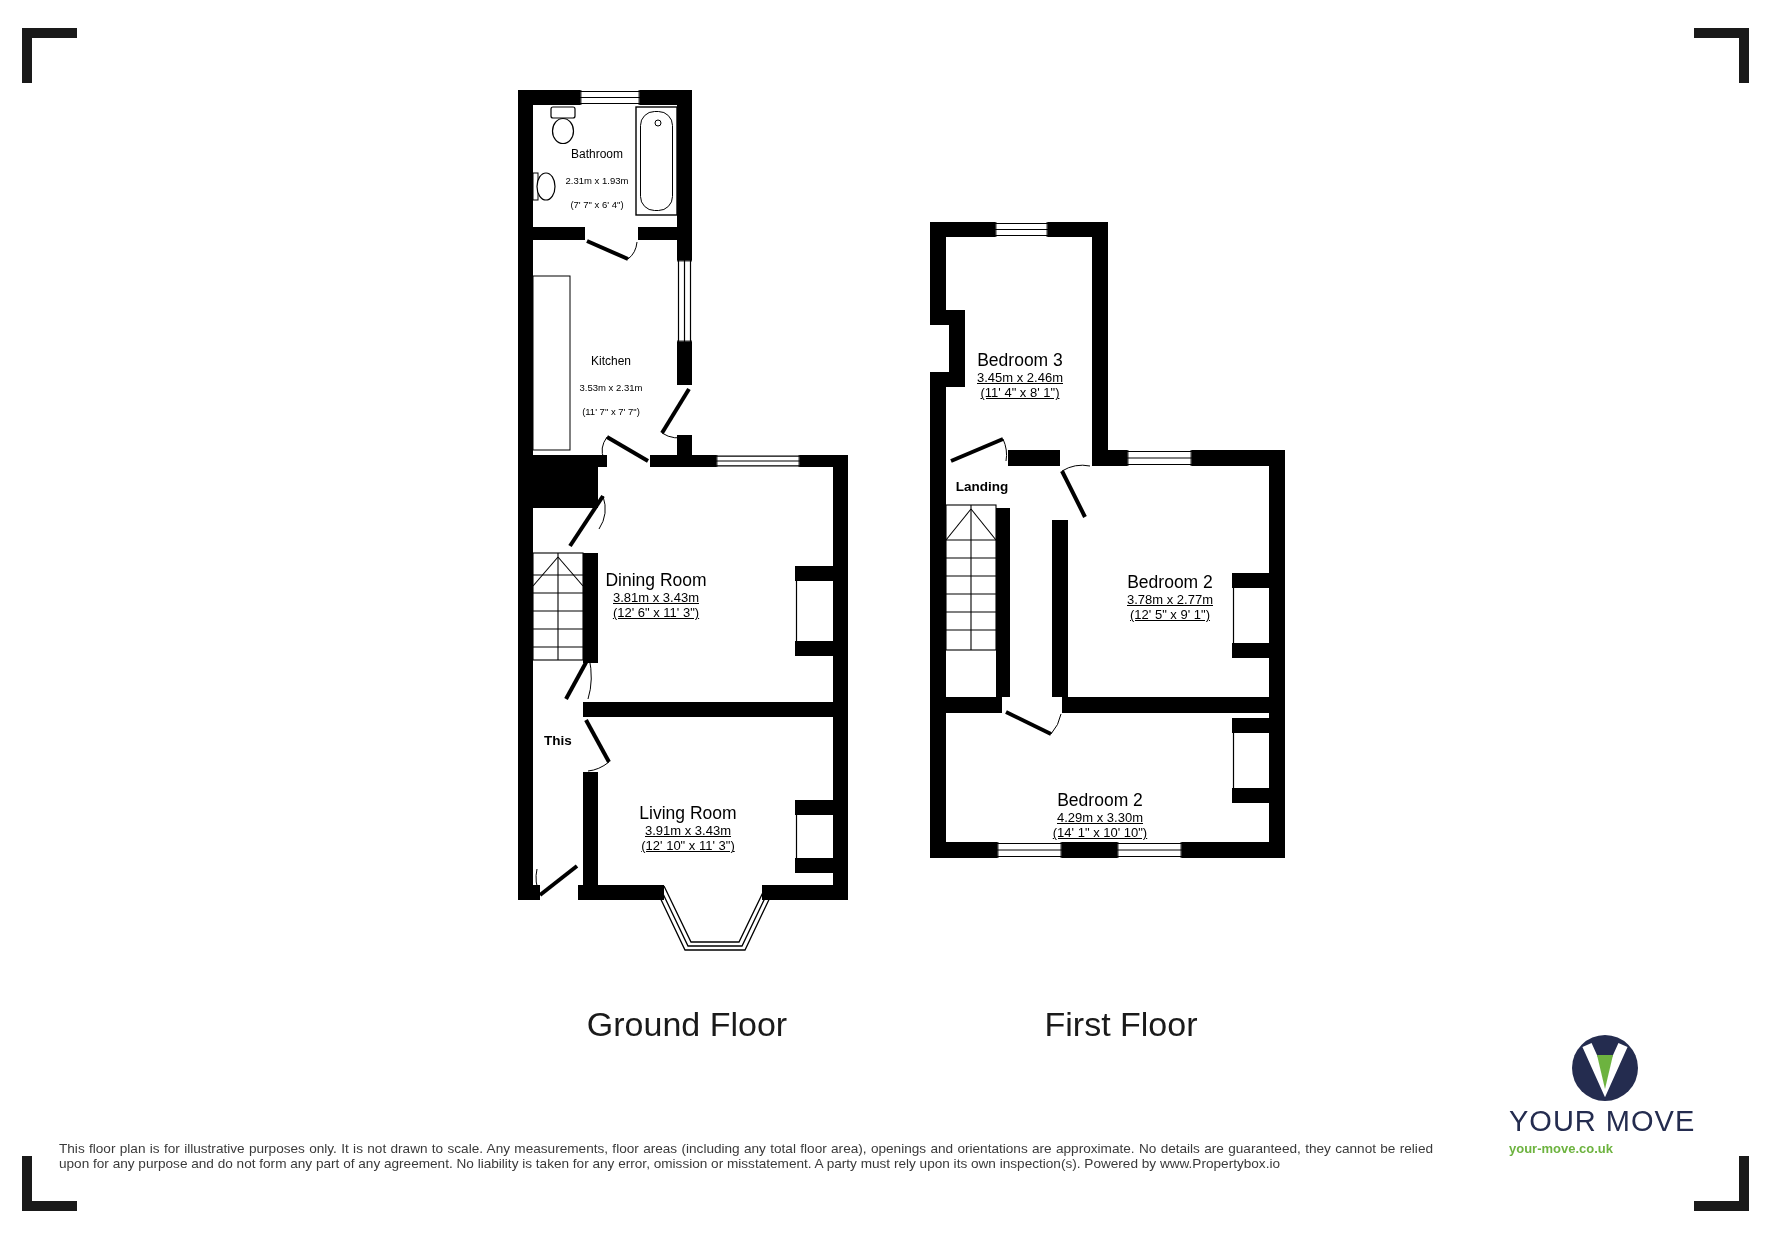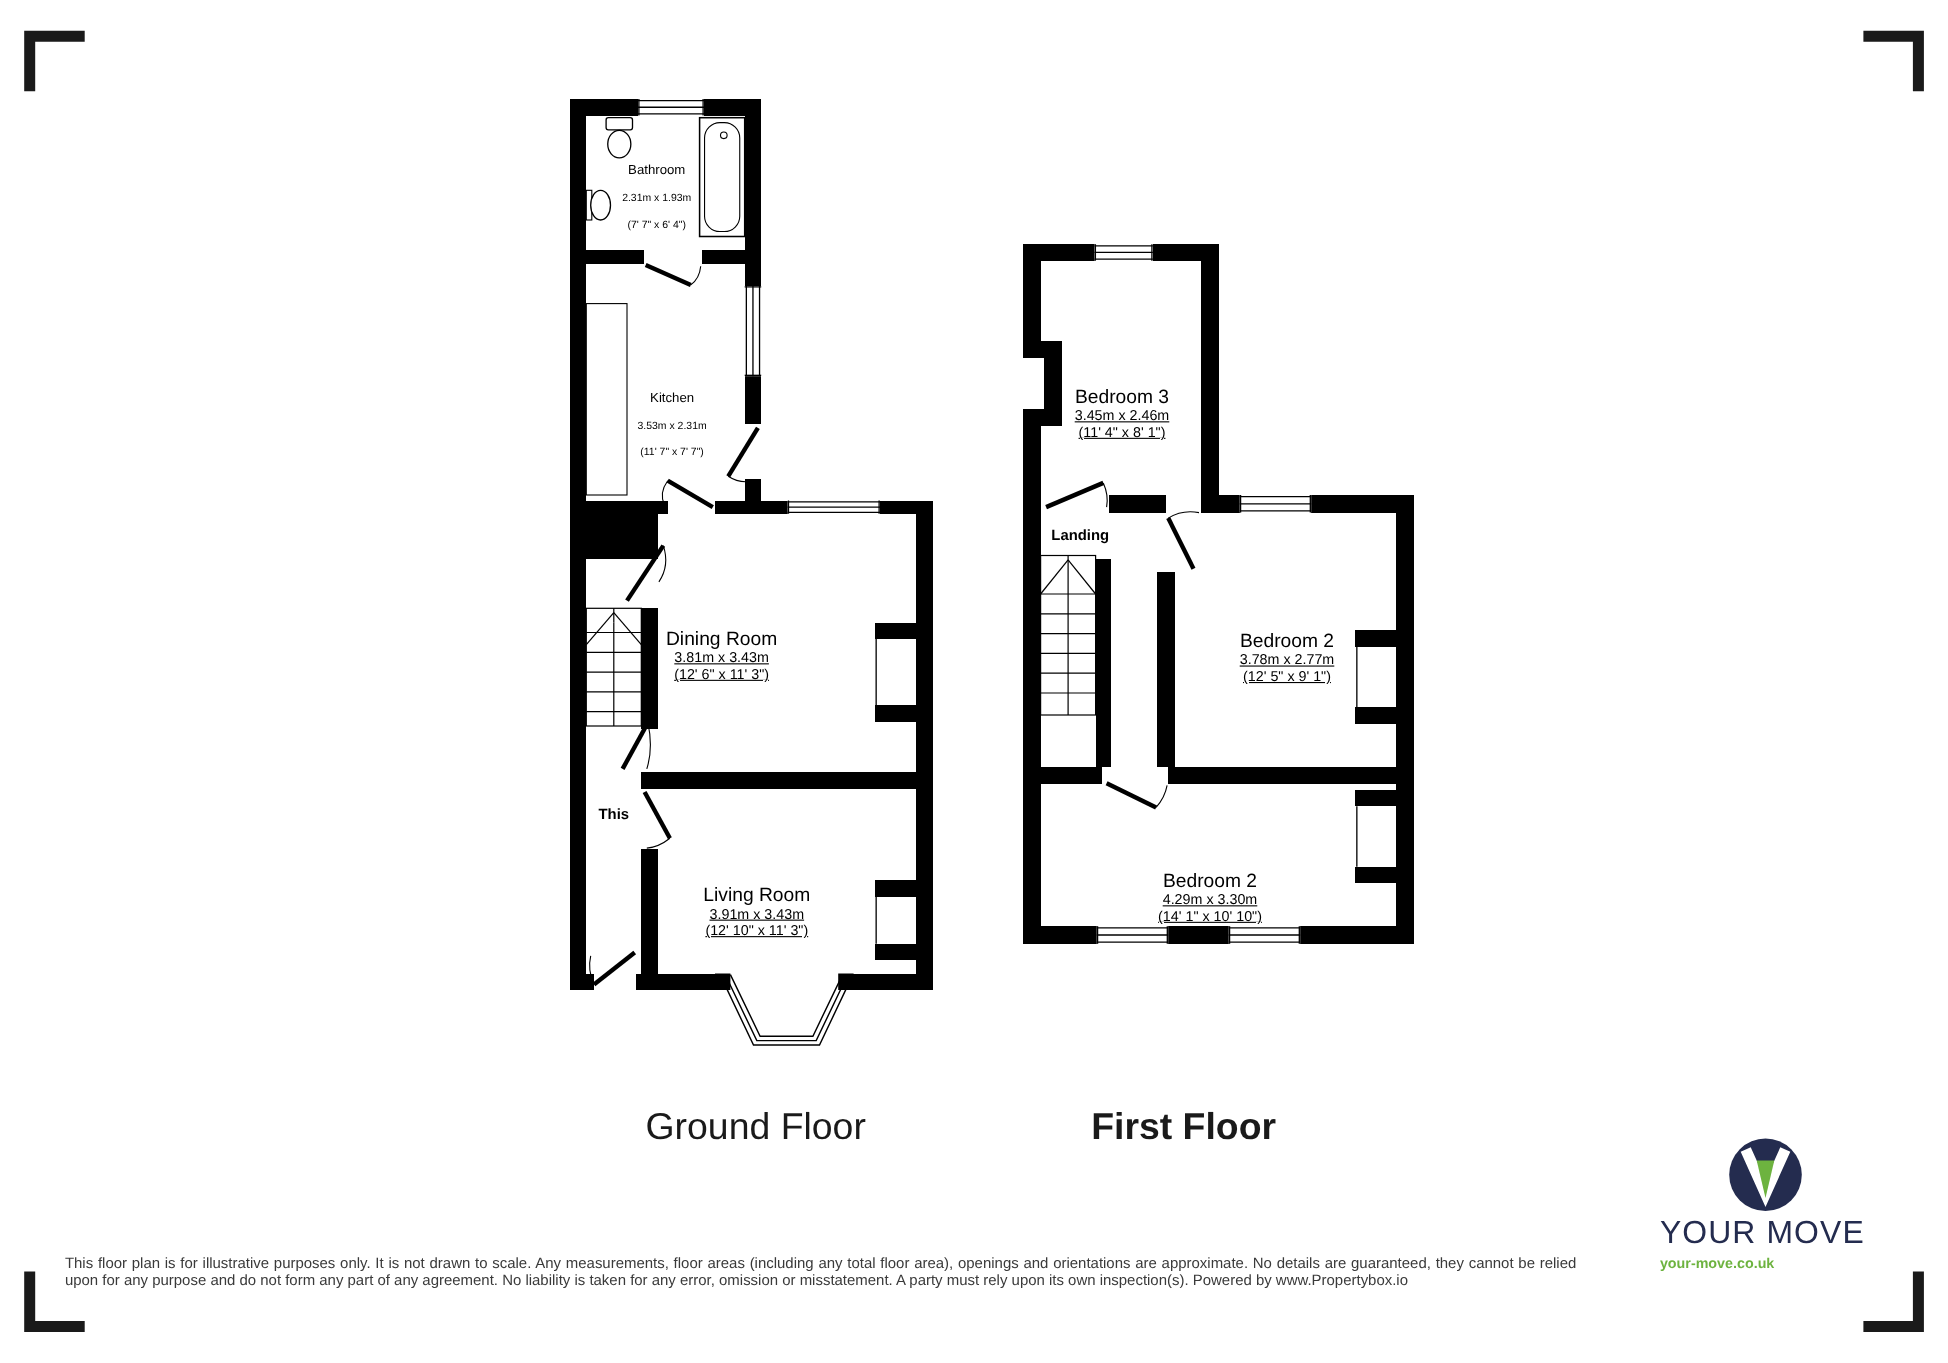--- a/index.html
+++ b/index.html
@@ -323,21 +323,21 @@
   <div class="rd">(12' 5" x 9' 1")</div>
 </div>
 
 <div class="room-label lg" style="left:1100px;top:790px;">
   <div class="rn">Bedroom 2</div>
   <div class="rd">4.29m x 3.30m</div>
   <div class="rd">(14' 1" x 10' 10")</div>
 </div>
 
 <div class="floor-title" style="left:687px;top:1005px;">Ground Floor</div>
-<div class="floor-title" style="left:1076px;top:1005px;font-weight:bold;">First Floor</div>
+<div class="floor-title" style="left:1121px;top:1005px;">First Floor</div>
 
 <div class="disclaimer">This floor plan is for illustrative purposes only. It is not drawn to scale. Any measurements, floor areas (including any total floor area), openings and orientations are approximate. No details are guaranteed, they cannot be relied upon for any purpose and do not form any part of any agreement. No liability is taken for any error, omission or misstatement. A party must rely upon its own inspection(s). Powered by www.Propertybox.io</div>
 
 <div class="logo-block">
   <svg class="logo-mark" width="70" height="70" viewBox="0 0 70 70">
     <circle cx="35" cy="35" r="33" fill="#242C4F"></circle>
     <path d="M17,12 L35,52 L53,12" stroke="#fff" stroke-width="10" fill="none"></path>
     <polygon points="27,22 43,22 35,56" fill="#6DB33F"></polygon>
   </svg>
   <div class="logo-word">YOUR MOVE</div>

